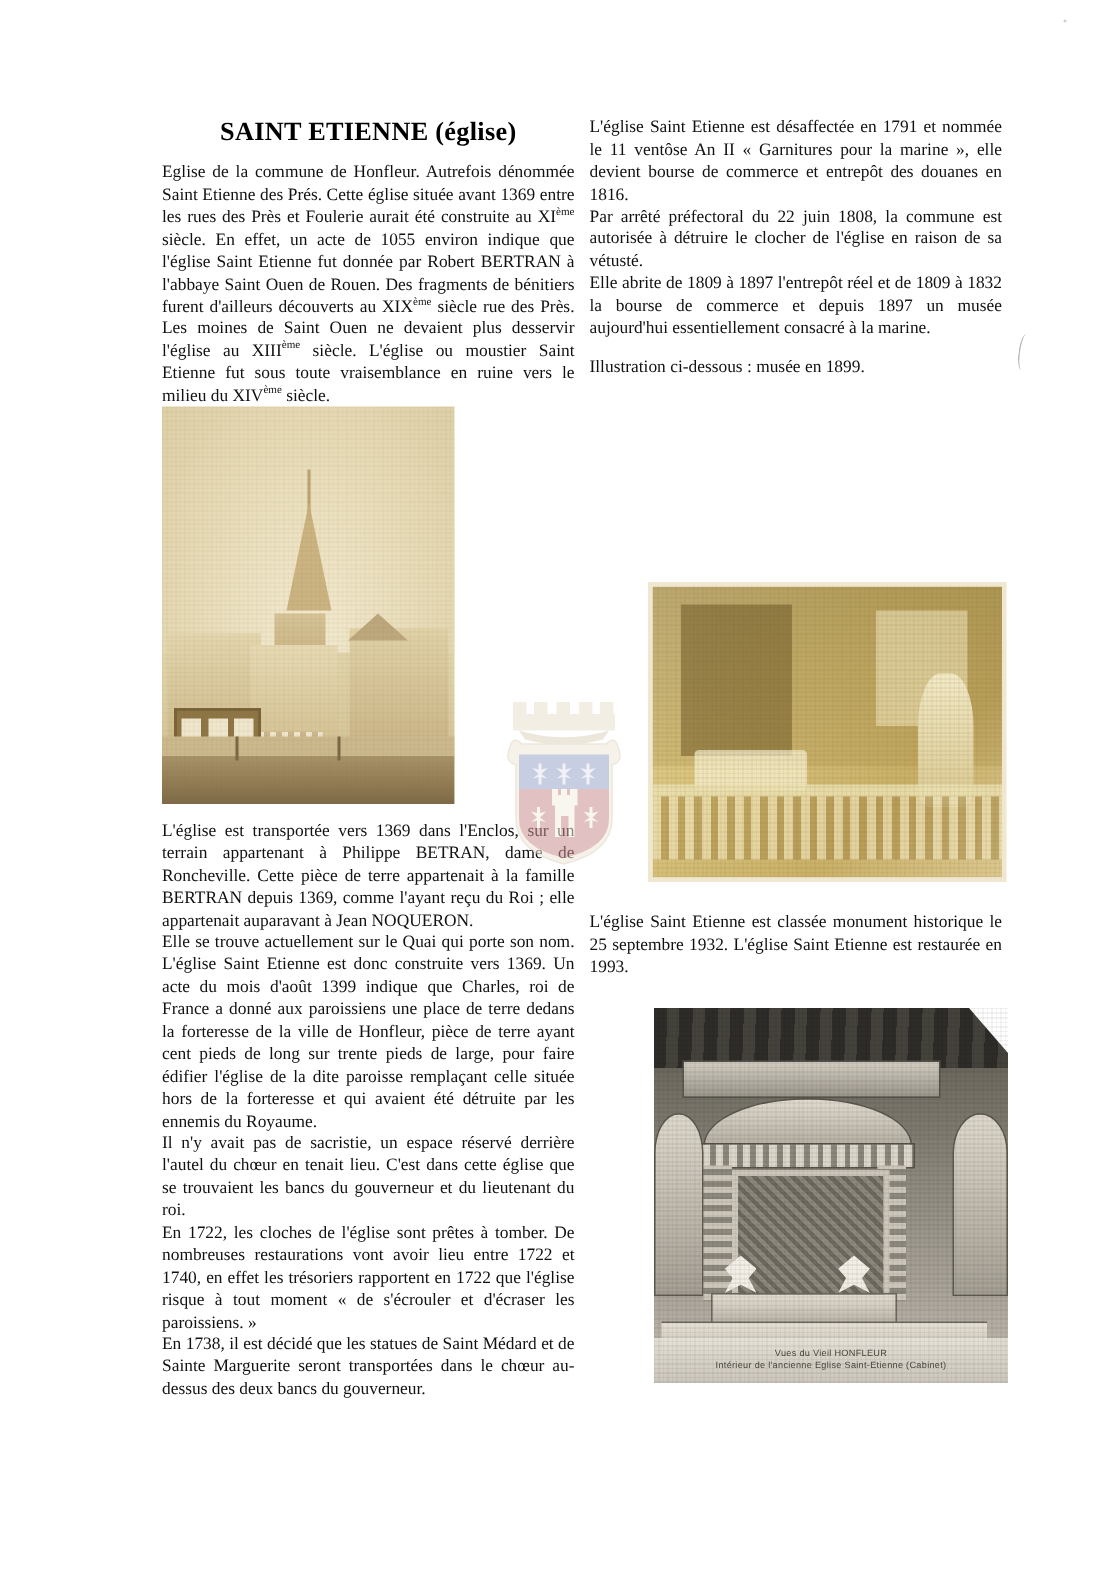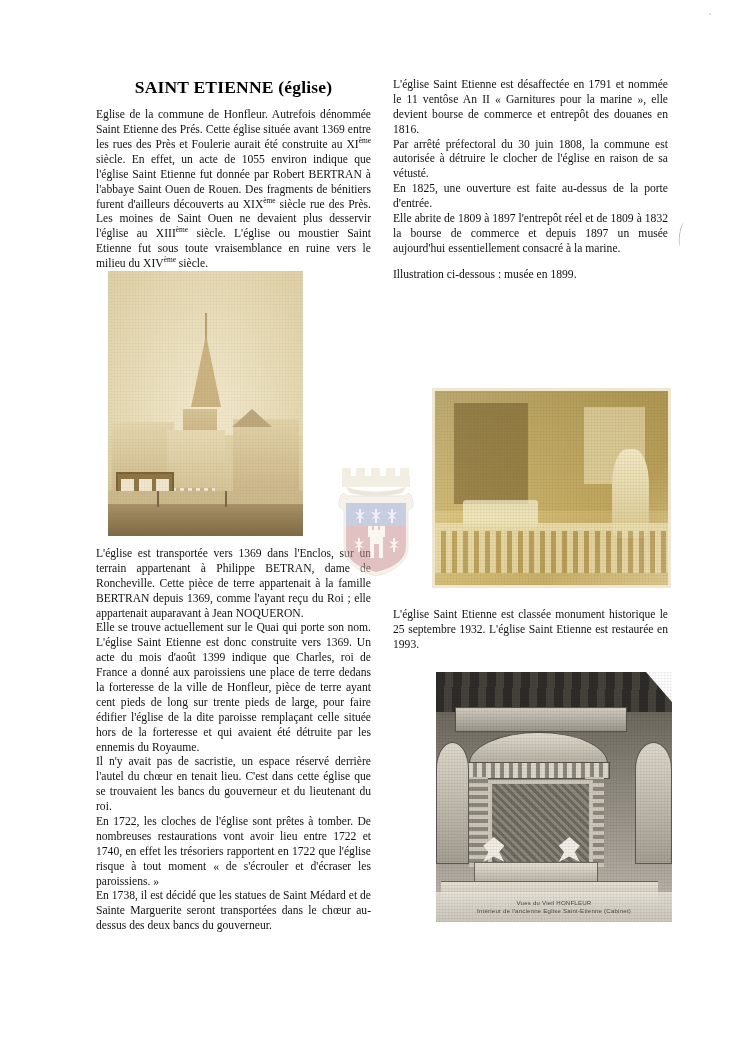--- a/index.html
+++ b/index.html
@@ -18,21 +18,21 @@
     background: #ffffff;
     overflow: hidden;
   }
 
   
   .col {
     position: absolute;
     top: 78px;
     width: 275px;
   }
-  .col-left  { left: 96px; }
+  .col-left  { left: 108px; }
   .col-right { left: 393px; }
 
   .doc-title {
     font-size: 17.5px;
     font-weight: bold;
     text-align: center;
     letter-spacing: 0.2px;
     margin: 0 0 11px 0;
     line-height: 1.1;
     color: #000;
@@ -370,22 +370,21 @@
   <div class="col col-left" style="top:547px;">
     <p class="body-text">L'église est transportée vers 1369 dans l'Enclos, sur un terrain appartenant à Philippe BETRAN, dame de Roncheville. Cette pièce de terre appartenait à la famille BERTRAN depuis 1369, comme l'ayant reçu du Roi ; elle appartenait auparavant à Jean NOQUERON.</p>
     <p class="body-text">Elle se trouve actuellement sur le Quai qui porte son nom. L'église Saint Etienne est donc construite vers 1369. Un acte du mois d'août 1399 indique que Charles, roi de France a donné aux paroissiens une place de terre dedans la forteresse de la ville de Honfleur, pièce de terre ayant cent pieds de long sur trente pieds de large, pour faire édifier l'église de la dite paroisse remplaçant celle située hors de la forteresse et qui avaient été détruite par les ennemis du Royaume.</p>
     <p class="body-text">Il n'y avait pas de sacristie, un espace réservé derrière l'autel du chœur en tenait lieu. C'est dans cette église que se trouvaient les bancs du gouverneur et du lieutenant du roi.</p>
     <p class="body-text">En 1722, les cloches de l'église sont prêtes à tomber. De nombreuses restaurations vont avoir lieu entre 1722 et 1740, en effet les trésoriers rapportent en 1722 que l'église risque à tout moment « de s'écrouler et d'écraser les paroissiens. »</p>
     <p class="body-text">En 1738, il est décidé que les statues de Saint Médard et de Sainte Marguerite seront transportées dans le chœur au-dessus des deux bancs du gouverneur.</p>
   </div>
 
   <div class="col col-right">
     <p class="body-text">L'église Saint Etienne est désaffectée en 1791 et nommée le 11 ventôse An II « Garnitures pour la marine », elle devient bourse de commerce et entrepôt des douanes en 1816.</p>
-    <p class="body-text">Par arrêté préfectoral du 30 juin 1808, la commune est autorisée à détruire le clocher de l'église en raison de sa vétusté.</p>
-    <p class="body-text">En 1825, une ouverture est faite au-dessus de la porte d'entrée.</p>
+    <p class="body-text">Par arrêté préfectoral du 22 juin 1808, la commune est autorisée à détruire le clocher de l'église en raison de sa vétusté.</p>
     <p class="body-text">Elle abrite de 1809 à 1897 l'entrepôt réel et de 1809 à 1832 la bourse de commerce et depuis 1897 un musée aujourd'hui essentiellement consacré à la marine.</p>
     <div class="spacer-line"></div>
     <p class="body-text">Illustration ci-dessous : musée en 1899.</p>
   </div>
 
   <div class="figure" id="fig-museum">
     <div class="wall"></div>
     <div class="panel-dark"></div>
     <div class="panel-light"></div>
     <div class="statue"></div>

